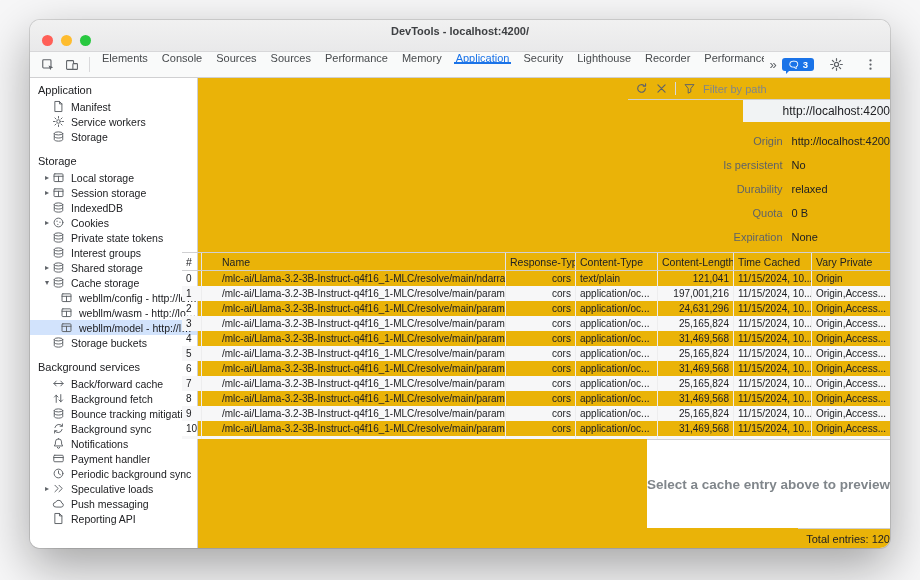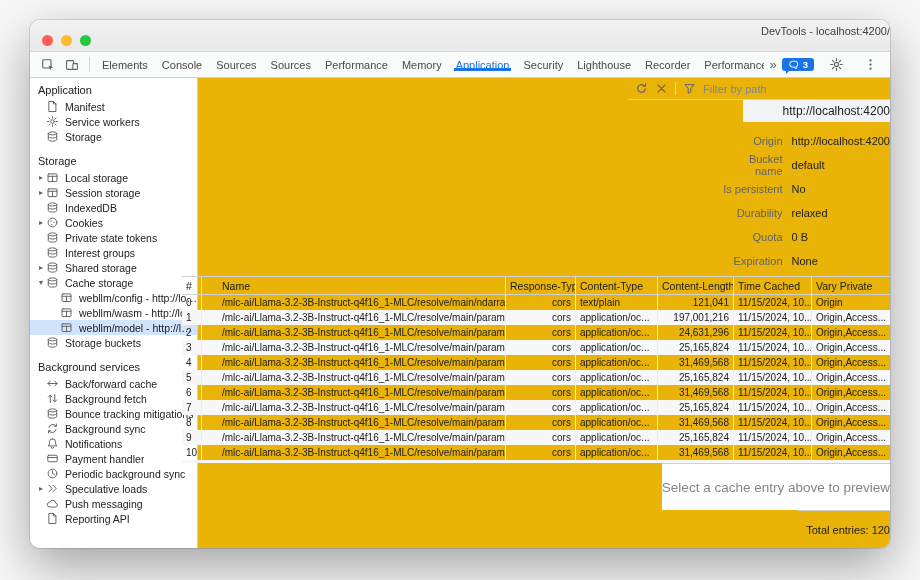--- a/index.html
+++ b/index.html
@@ -5,51 +5,51 @@
   * { margin:0; padding:0; box-sizing:border-box; }
   html,body { width:920px; height:580px; overflow:hidden; }
   body { background:#f7f7f8; font-family:"Liberation Sans","DejaVu Sans",sans-serif; }
 
   .window{ position:absolute; left:30px; top:20px; width:860px; height:528px;
     background:#fff; border-radius:10px; overflow:hidden; display:flex; flex-direction:column;
     box-shadow:0 18px 50px rgba(0,0,0,.35), 0 0 0 1px rgba(0,0,0,.12); }
 
   
   .titlebar{ height:32px; flex:0 0 auto; background:linear-gradient(#f1f1f1,#e9e9ea); position:relative; border-bottom:1px solid #d7d7d9; }
-  .title{ position:absolute; top:5px; left:0; right:0; text-align:right; font-size:11px; font-weight:400; color:#3d3f42; }
+  .title{ position:absolute; top:5px; left:0; right:0; text-align:center; font-size:11px; font-weight:700; color:#3d3f42; }
   .traffic{ position:absolute; left:12px; bottom:5px; display:flex; gap:8px; }
   .tl{ width:11px; height:11px; border-radius:50%; display:inline-block; }
   .tl.red{ background:#ff5f57; } .tl.yellow{ background:#febc2e; } .tl.green{ background:#28c840; }
 
   
   .tabbar{ height:26px; flex:0 0 auto; background:#f9fafa; border-bottom:1px solid #d0d0d2;
     display:flex; align-items:stretch; padding:0 8px 0 6px; }
   .iconbtn{ width:24px; display:flex; align-items:center; justify-content:center; background:none; border:none; flex:0 0 auto; cursor:pointer; }
   .iconbtn svg{ width:14px; height:14px; }
   .vdiv{ width:1px; background:#d9d9db; margin:5px 5px; flex:0 0 auto; }
-  .tabs{ display:flex; align-items:center; min-width:0; overflow:hidden; flex-shrink:1; }
+  .tabs{ display:flex; align-items:flex-start; min-width:0; overflow:hidden; flex-shrink:1; }
   .tab{ display:flex; align-items:center; gap:4px; padding:0 7px; font-size:11px; color:#474a4d; white-space:nowrap; position:relative; cursor:pointer; }
   .tab.active{ color:#1a73e8; }
   .tab.active::after{ content:""; position:absolute; left:5px; right:5px; bottom:0; height:2.5px; background:#1a73e8; }
   .moretabs{ display:flex; align-items:center; font-size:13px; color:#5f6368; padding:0 5px; cursor:pointer; flex:0 0 auto; }
   .tb-spacer{ flex:1 1 auto; }
   .tabbar-right{ display:flex; align-items:center; gap:10px; flex:0 0 auto; }
   .issues{ background:#1a73e8; color:#fff; font-size:9.5px; font-weight:700; border-radius:3px;
     padding:1px 6px; position:relative; display:flex; align-items:center; gap:3px; cursor:pointer; }
   .issues::after{ content:""; position:absolute; left:4px; bottom:-3px; border:3px solid transparent; border-top-color:#1a73e8; border-left-color:#1a73e8; }
   .tabbar-right svg{ width:15px; height:15px; }
 
   
   .content{ flex:1; display:flex; min-height:0; }
 
   
   .sidebar{ width:168px; flex:0 0 auto; background:#fff; border-right:1px solid #cfcfd1; overflow:hidden; padding-top:4px; }
   .section + .section{ margin-top:9px; }
   .section-title{ font-size:11px; color:#202124; padding:2px 8px 3px; white-space:nowrap; }
-  .sitem{ display:flex; align-items:center; height:15px; padding-left:6px; font-size:10.5px; color:#202124; cursor:pointer; white-space:nowrap; }
+  .sitem{ display:flex; align-items:center; height:15px; padding-left:12px; font-size:10.5px; color:#202124; cursor:pointer; white-space:nowrap; }
   .sitem.selected{ background:#d2e3fc; }
   .sitem.child{ padding-left:20px; }
   .exp{ width:10px; flex:0 0 auto; font-size:8px; color:#5f6368; text-align:center; line-height:15px; }
   .sicon{ width:15px; height:13px; flex:0 0 auto; margin-right:4px; display:flex; align-items:center; }
   .sicon svg{ width:13px; height:13px; }
   .slabel{ overflow:hidden; text-overflow:ellipsis; }
 
   
   .main{ flex:1; min-width:0; display:flex; flex-direction:column; background:#eab308;align-items:flex-end; }
   .toolbar{ height:22px; flex:0 0 auto; border-bottom:1px solid #d0d0d2; display:flex; align-items:center; gap:7px; padding:0 7px; }
@@ -75,23 +75,23 @@
   .grow{ display:flex; height:15px; align-items:stretch; font-size:10px; cursor:pointer; }
   .grow:nth-child(even){ background:#f7f7f8; }
   .gc{ display:flex; align-items:center; padding:0 4px; border-right:1px solid #ededee; overflow:hidden; white-space:nowrap; text-overflow:ellipsis; color:#202124; }
   .gc:last-child{ border-right:none; }
   .gc.right{ justify-content:flex-end; }
   .c0{ width:20px; flex:0 0 auto; } .c1{ width:288px; flex:0 0 auto;margin-left:16px; } .c2{ width:70px; flex:0 0 auto; }
   .c3{ width:82px; flex:0 0 auto; } .c4{ width:76px; flex:0 0 auto; } .c5{ width:78px; flex:0 0 auto; }
   .c6{ flex:1 1 auto; min-width:0; }
 
   .preview{ flex:1 1 auto; min-height:0; border-top:1px solid #d0d0d2; display:flex; align-items:center; justify-content:center; background:#fff; }
-  .preview span{ font-size:13.5px; font-weight:400; color:#80868b; }
-
-  .statusbar{ height:38px; flex:0 0 auto; border-top:1px solid #d0d0d2; display:flex; align-items:center; padding-left:8px; font-size:11px; color:#202124; }
+  .preview span{ font-size:13.5px; font-weight:700; color:#80868b; }
+
+  .statusbar{ height:20px; flex:0 0 auto; border-top:1px solid #d0d0d2; display:flex; align-items:center; padding-left:8px; font-size:11px; color:#202124; }
 </style>
 </head>
 <body>
 
 <div class="window">
 
   <div class="titlebar">
     <div class="title">DevTools - localhost:4200/</div>
     <div class="traffic">
       <span class="tl red"></span>
@@ -462,24 +462,20 @@
       </div>
 
       <div class="origin-bar">http://localhost:4200</div>
 
       <div class="meta" id="meta">
           <div class="mrow">
             <div class="mlabel">Origin</div>
             <div class="mvalue">http://localhost:4200</div>
           </div>
           <div class="mrow">
-            <div class="mlabel">Bucket name</div>
-            <div class="mvalue">default</div>
-          </div>
-          <div class="mrow">
             <div class="mlabel">Is persistent</div>
             <div class="mvalue">No</div>
           </div>
           <div class="mrow">
             <div class="mlabel">Durability</div>
             <div class="mvalue">relaxed</div>
           </div>
           <div class="mrow">
             <div class="mlabel">Quota</div>
             <div class="mvalue">0 B</div>

